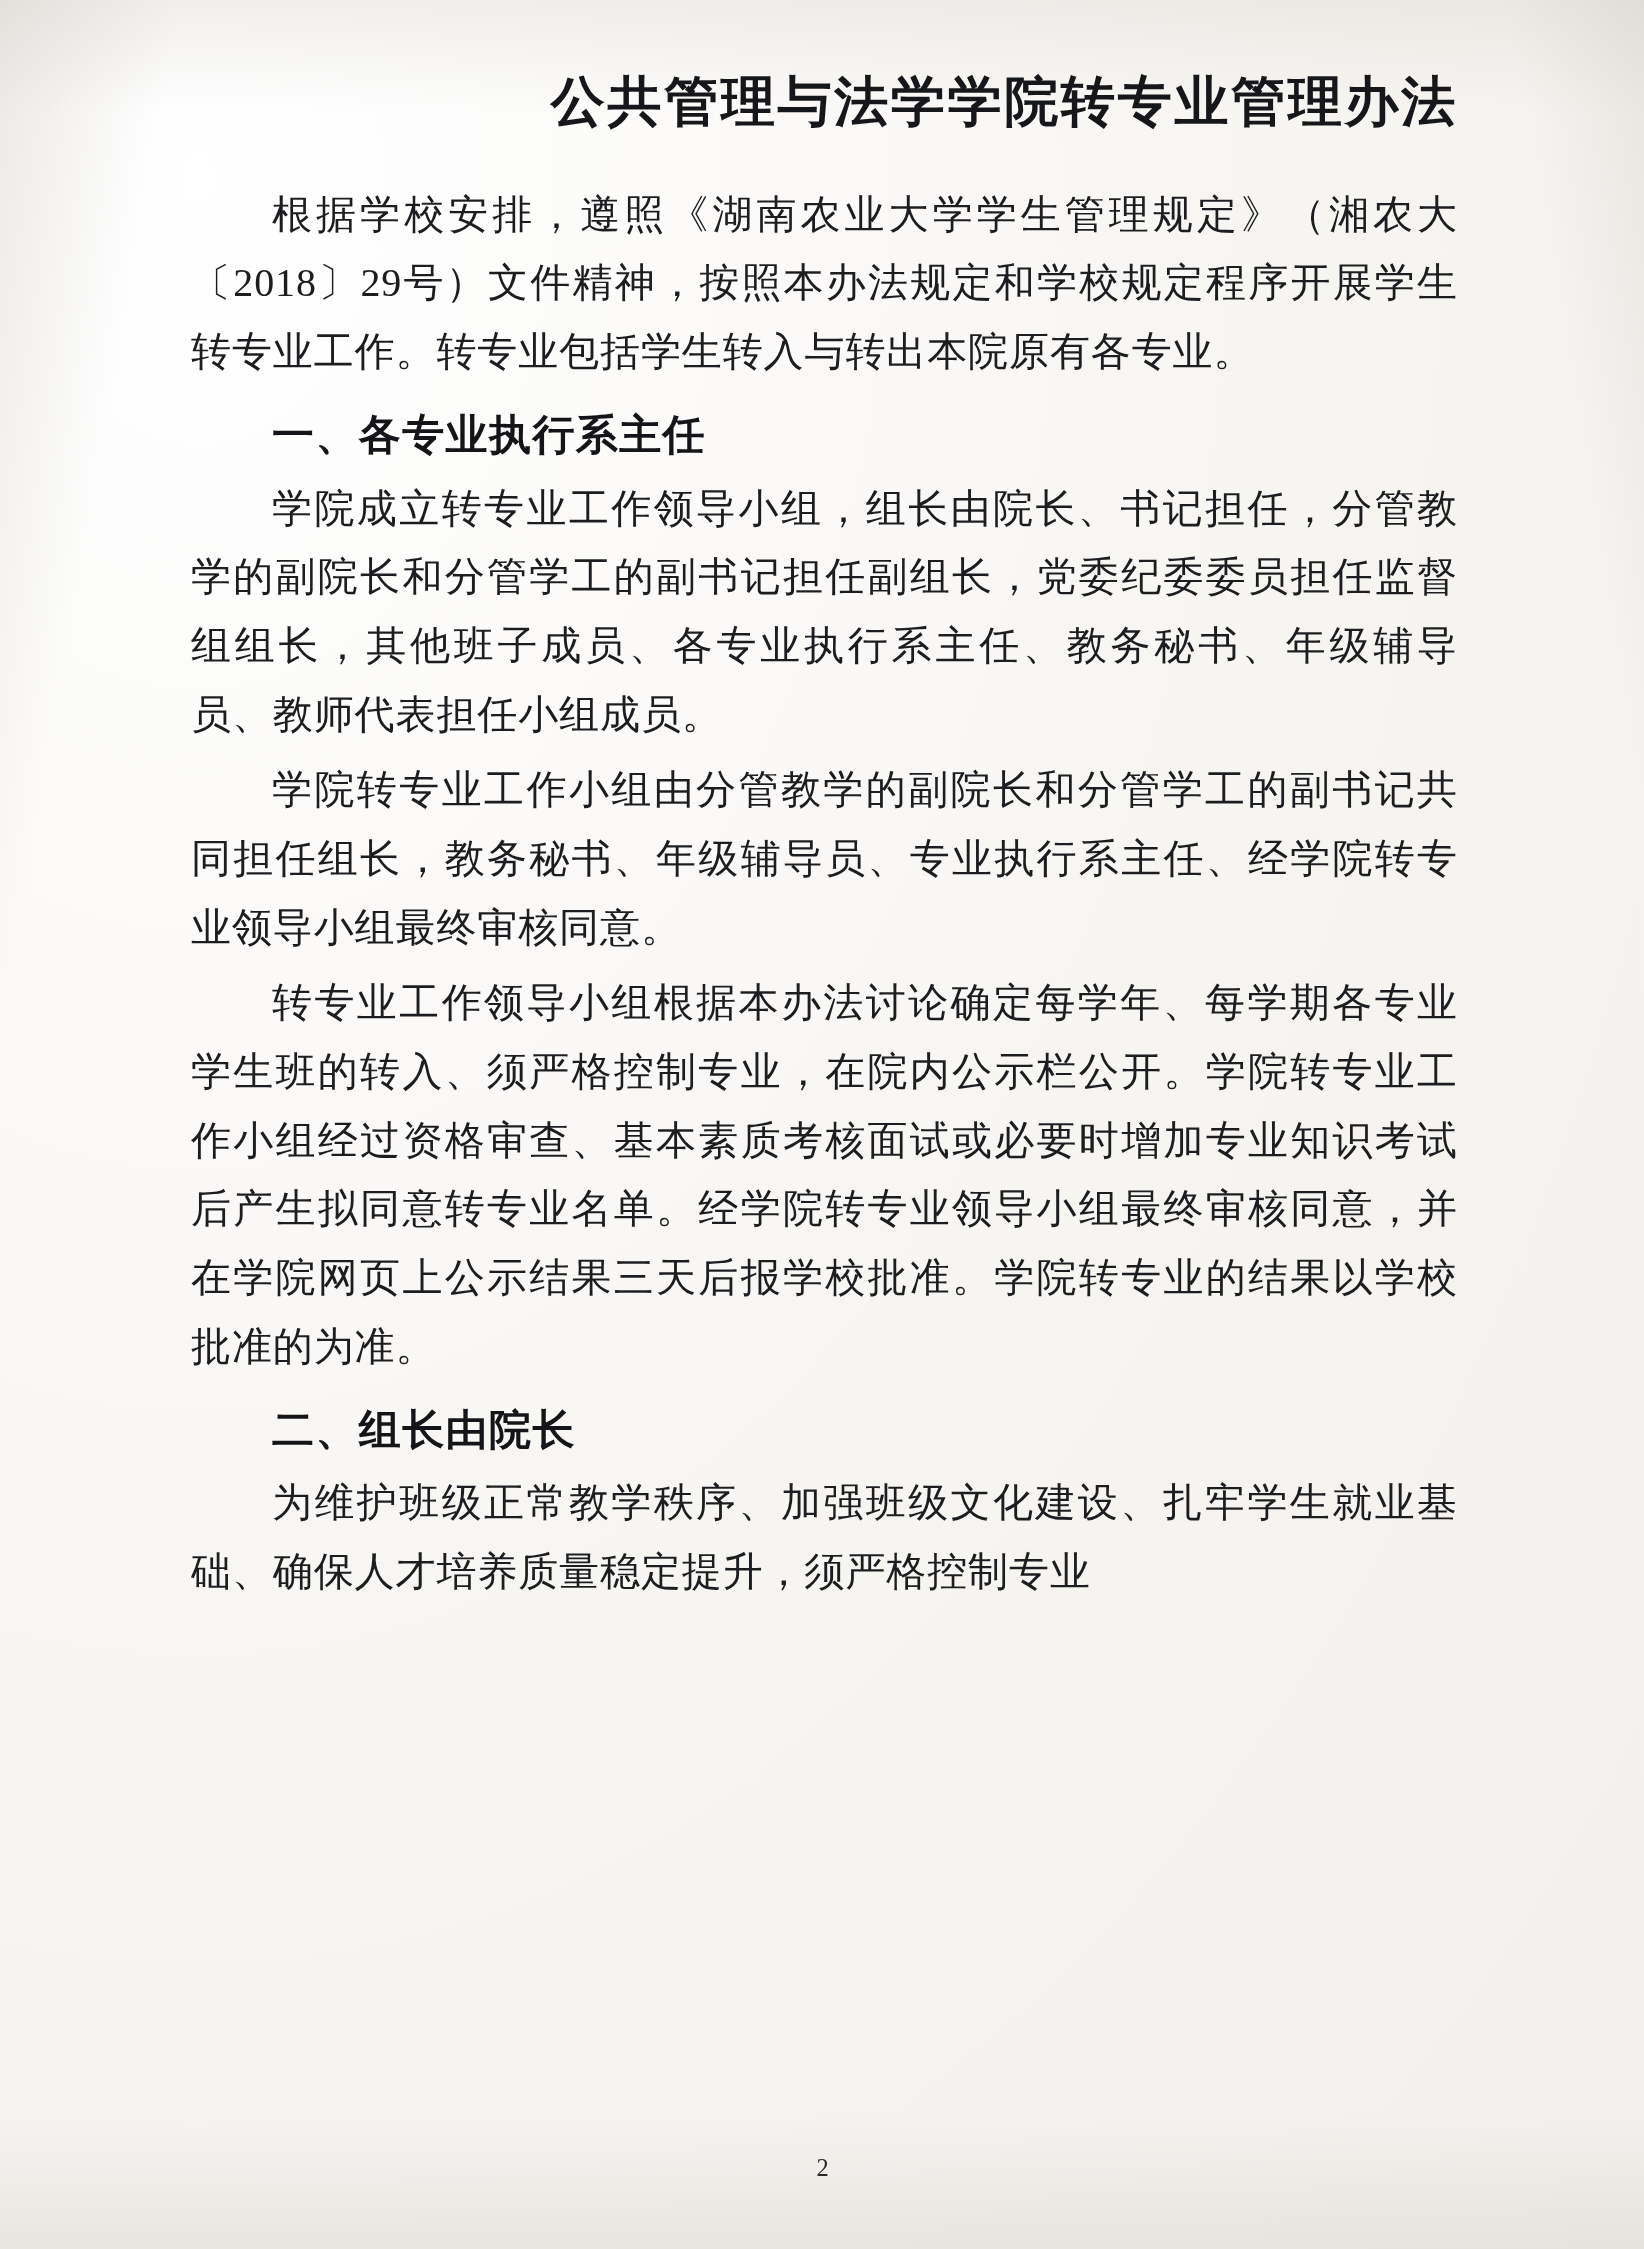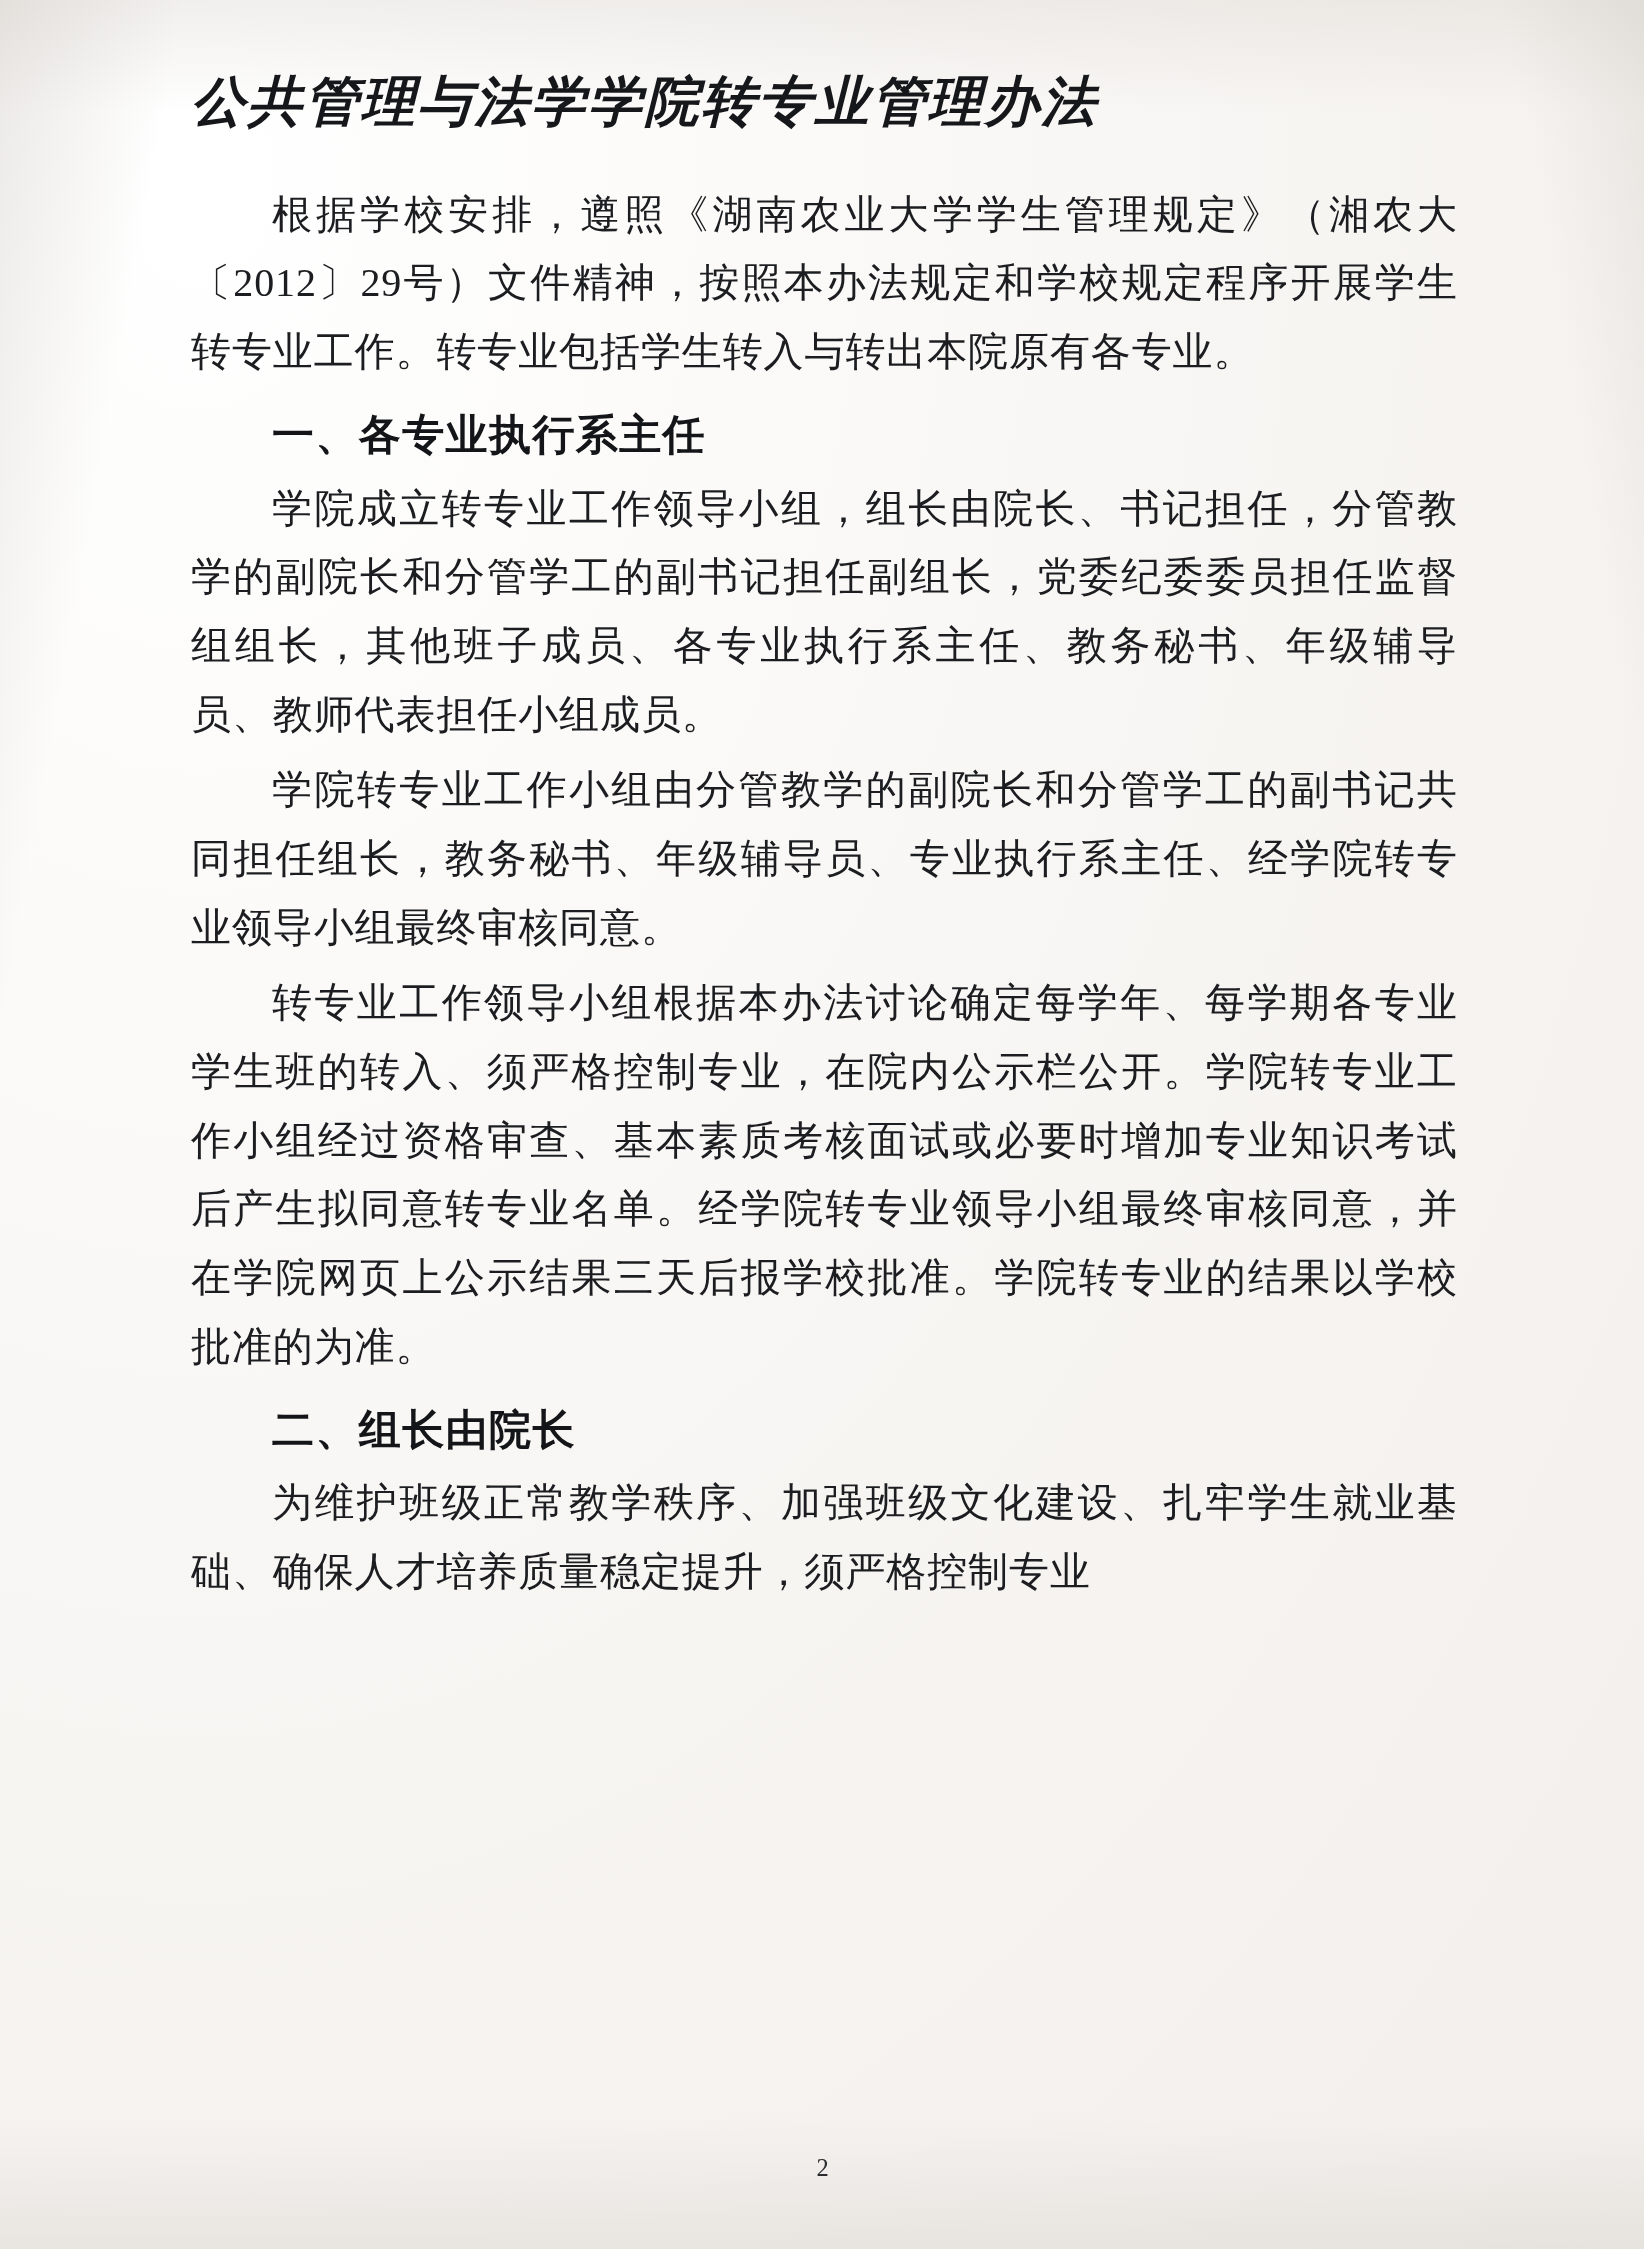--- a/index.html
+++ b/index.html
@@ -35,25 +35,24 @@
     position: absolute;
     left: 191px;
     top: 68px;
     width: 1267px;
   }
   .doc-title {
     font-family: "Liberation Sans", "DejaVu Sans", sans-serif;
     font-weight: 700;
     font-size: 54px;
     letter-spacing: 2.7px;
-    text-align: left;
+    text-align: right;
     color: #16171a;
     margin: 0 0 45px 0;
     line-height: 1.25;
-    font-style: italic;
   }
   .para {
     font-size: 40px;
     line-height: 1.72;
     color: #1c1d20;
     margin: 0 0 6.4px 0;
     text-align: justify;
     text-justify: inter-ideograph;
     letter-spacing: 0.9px;
     text-indent: 81px;
@@ -81,21 +80,21 @@
 </style>
 </head>
 <body>
 
 <div class="page">
   <div class="paper-shade"></div>
 
   <div class="content">
     <h1 class="doc-title">公共管理与法学学院转专业管理办法</h1>
 
-    <p class="para">根据学校安排，遵照《湖南农业大学学生管理规定》（湘农大〔2012〕29号）文件精神，按照本办法规定和学校规定程序开展学生转专业工作。转专业包括学生转入与转出本院原有各专业。</p>
+    <p class="para">根据学校安排，遵照《湖南农业大学学生管理规定》（湘农大〔2018〕29号）文件精神，按照本办法规定和学校规定程序开展学生转专业工作。转专业包括学生转入与转出本院原有各专业。</p>
 
     <p class="heading">一、各专业执行系主任</p>
 
     <p class="para">学院成立转专业工作领导小组，组长由院长、书记担任，分管教学的副院长和分管学工的副书记担任副组长，党委纪委委员担任监督组组长，其他班子成员、各专业执行系主任、教务秘书、年级辅导员、教师代表担任小组成员。</p>
 
     <p class="para">学院转专业工作小组由分管教学的副院长和分管学工的副书记共同担任组长，教务秘书、年级辅导员、专业执行系主任、经学院转专业领导小组最终审核同意。</p>
 
     <p class="para">转专业工作领导小组根据本办法讨论确定每学年、每学期各专业学生班的转入、须严格控制专业，在院内公示栏公开。学院转专业工作小组经过资格审查、基本素质考核面试或必要时增加专业知识考试后产生拟同意转专业名单。经学院转专业领导小组最终审核同意，并在学院网页上公示结果三天后报学校批准。学院转专业的结果以学校批准的为准。</p>
 
     <p class="heading">二、组长由院长</p>

